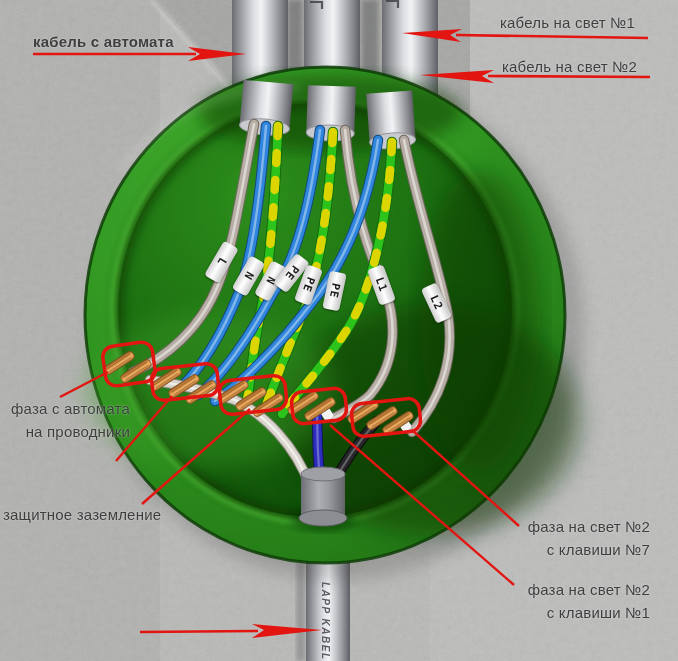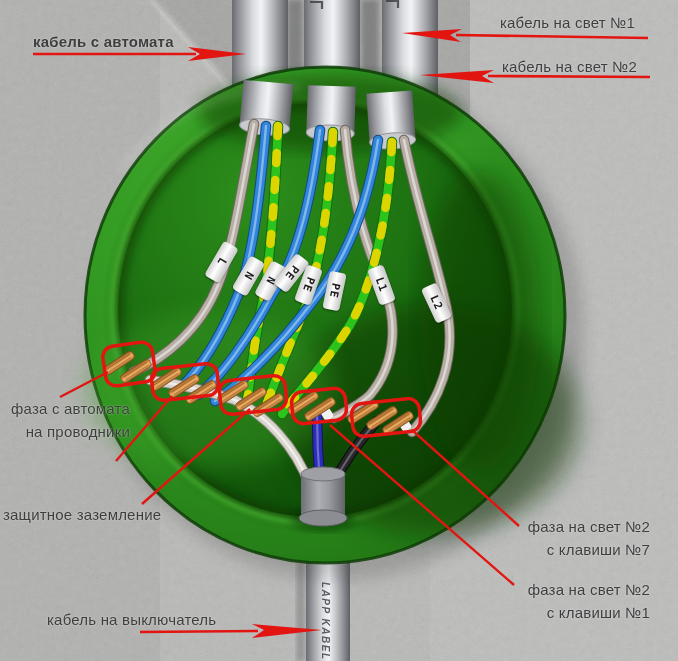--- a/index.html
+++ b/index.html
@@ -322,15 +322,14 @@
 </div>
 <div class="ann" style="left:3px;top:503px;">защитное заземление</div>
 <div class="ann ta-r" style="left:450px;top:515px;width:200px;">
   <span>фаза на свет №2</span><br>
   <span>с клавиши №7</span>
 </div>
 <div class="ann ta-r" style="left:450px;top:578px;width:200px;">
   <span>фаза на свет №2</span><br>
   <span>с клавиши №1</span>
 </div>
-<div class="ann" style="left:47px;top:608px;">кабель на выключатель</div>
 
 </div>
 
 </body></html>

